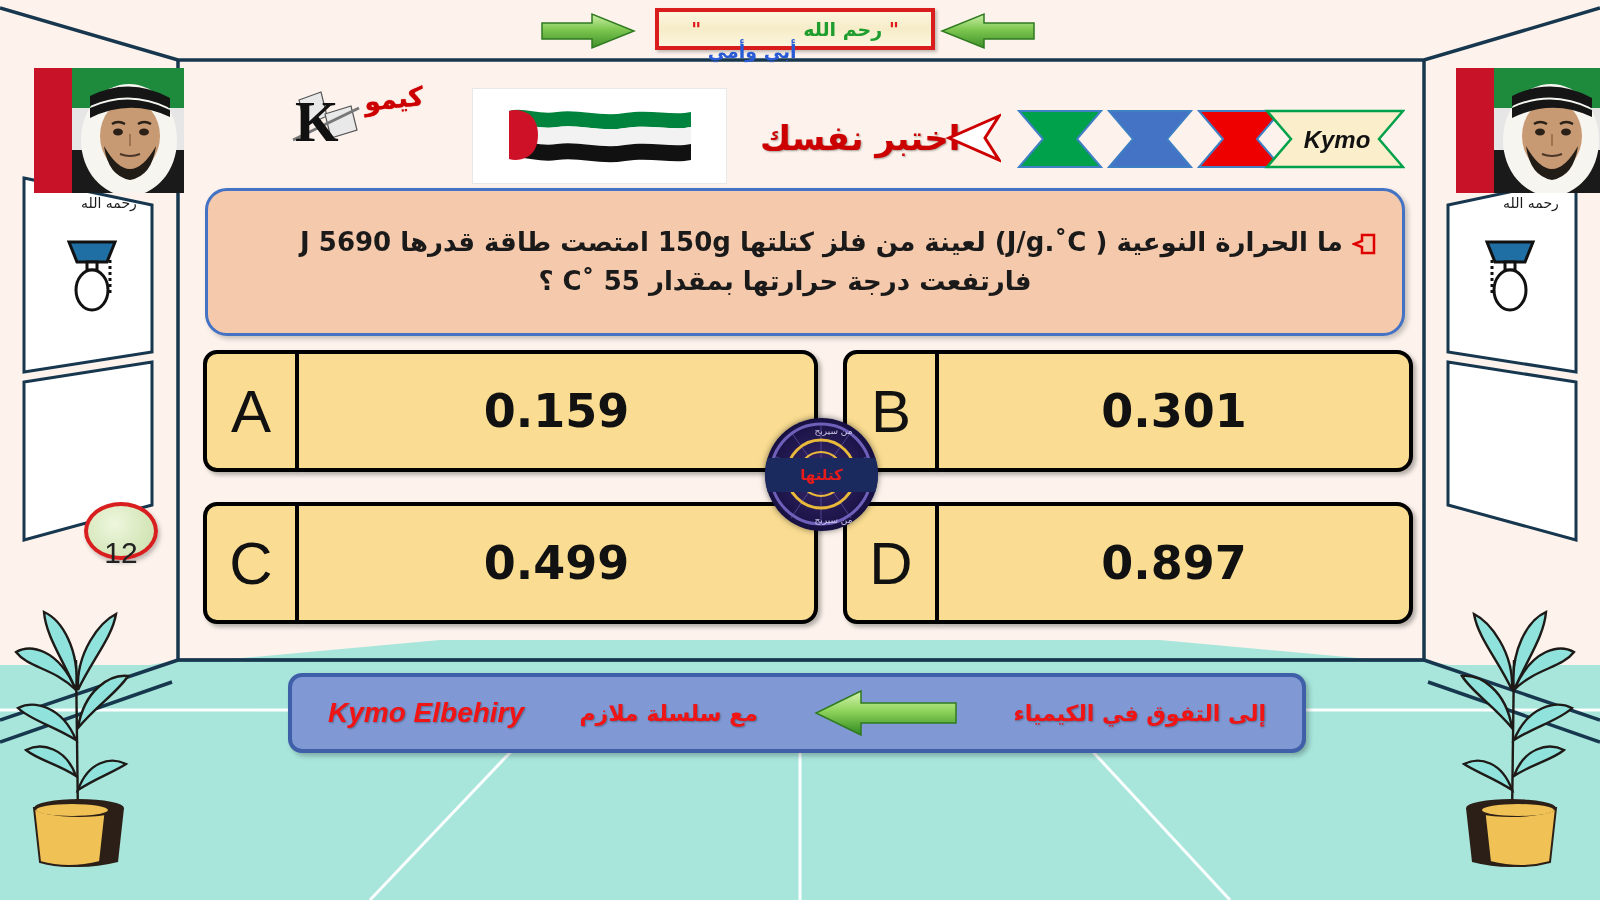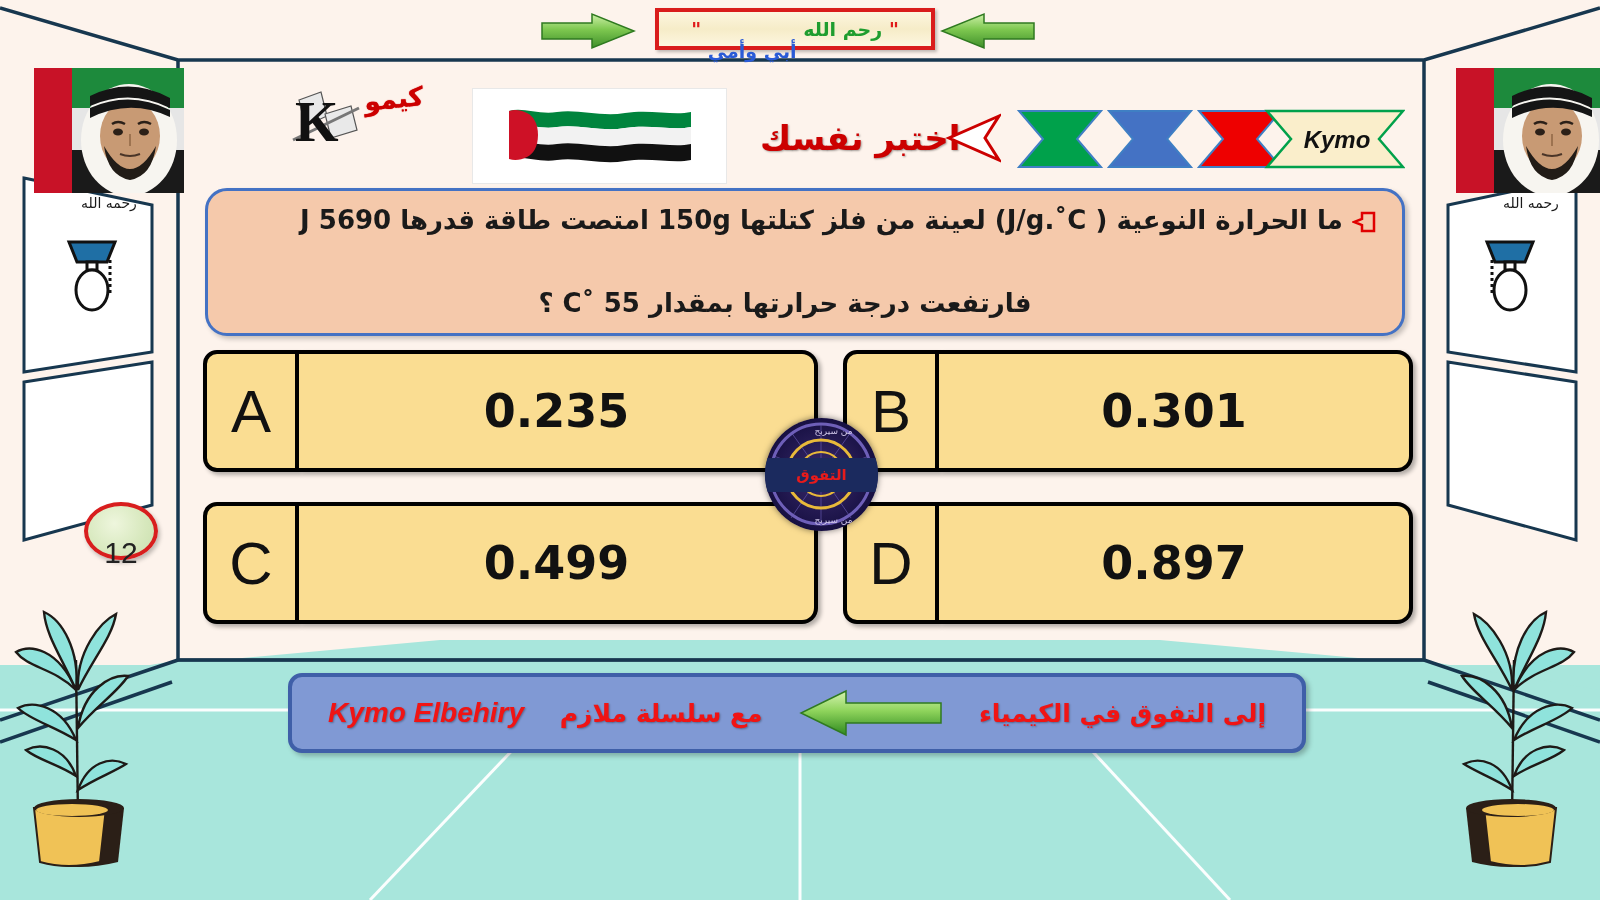--- a/index.html
+++ b/index.html
@@ -67,21 +67,21 @@
   .title-arrow { position:absolute; left:945px; top:112px; width:56px; height:52px; }
 
   .chevrons { position:absolute; left:1005px; top:108px; width:400px; height:62px; }
 
   
   .question-box {
     position:absolute; left:205px; top:188px; width:1200px; height:148px;
     background:#f5c9ab; border:3px solid #4472c4; border-radius:22px;
     box-shadow:3px 3px 5px rgba(0,0,0,.22);
     direction:rtl;
-    display:flex; flex-direction:column; align-items:center; justify-content:space-between;
+    display:flex; flex-direction:column; align-items:center; justify-content:center;
     padding:10px 26px;
   }
   .q-line {
     font-family:"DejaVu Sans", sans-serif;
     font-size:26px; font-weight:bold; color:#1a1a1a;
     line-height:1.5; text-align:center; width:100%;
   }
   .q-line.l1 { text-align:right; }
   .q-line.l2 { text-align:center; padding-right:40px; }
   .q-arrow { display:inline-block; width:24px; height:22px; vertical-align:middle; }
@@ -143,21 +143,21 @@
 
   
   .bottom-banner {
     position:absolute; left:288px; top:673px; width:1018px; height:80px;
     background:#8099d4; border:4px solid #3f5fa8; border-radius:14px;
     box-shadow:3px 3px 5px rgba(0,0,0,.25);
     display:flex; align-items:center; justify-content:space-between;
     direction:rtl; padding:0 36px;
   }
   .bb-text {
-    font-family:"DejaVu Sans", sans-serif; font-size:25px; font-weight:bold;
+    font-family:"DejaVu Sans", sans-serif; font-size:22px; font-weight:bold;
     color:#f01414; text-shadow:1px 1px 2px rgba(0,0,0,.3);
   }
   .bb-brand {
     font-family:"Liberation Sans", sans-serif; font-size:28px; font-weight:bold;
     font-style:italic; color:#f01414; direction:ltr;
     text-shadow:1px 1px 2px rgba(0,0,0,.3);
   }
   .bb-arrow { width:145px; height:50px; }
 
   
@@ -310,21 +310,21 @@
       <svg class="q-arrow" viewBox="0 0 24 22">
         <polygon points="22,2 22,20 10,20 10,14 2,11 10,8 10,2" fill="none" stroke="#e00000" stroke-width="2.5"></polygon>
       </svg>
       <span>ما الحرارة النوعية ( J/g.˚C) لعينة من فلز كتلتها  150g  امتصت طاقة قدرها  5690 J</span>
     </div>
     <div class="q-line l2">فارتفعت درجة حرارتها بمقدار  55 ˚C  ؟</div>
   </div>
 
   <div class="answer" id="ans-a">
     <div class="ans-letter">A</div>
-    <div class="ans-value">0.235</div>
+    <div class="ans-value">0.159</div>
   </div>
   <div class="answer" id="ans-b">
     <div class="ans-letter">B</div>
     <div class="ans-value">0.301</div>
   </div>
   <div class="answer" id="ans-c">
     <div class="ans-letter">C</div>
     <div class="ans-value">0.499</div>
   </div>
   <div class="answer" id="ans-d">
@@ -346,21 +346,21 @@
         <line x1="56" y1="56" x2="9" y2="38"></line>
           <line x1="56" y1="56" x2="26" y2="14"></line>
       </g>
       <circle cx="56" cy="56" r="34" fill="none" stroke="#e8b93a" stroke-width="3"></circle>
       <circle cx="56" cy="56" r="22" fill="none" stroke="#e8b93a" stroke-width="2"></circle>
       <circle cx="56" cy="56" r="50" fill="none" stroke="#6e5fb8" stroke-width="3"></circle>
     </svg>
     <div class="badge-top-text">من سيربح</div>
     <div class="badge-bot-text">من سيربح</div>
     <div class="badge-bar">
-      <span>التفوق</span>
+      <span>كتلتها</span>
     </div>
   </div>
 
   <div class="bottom-banner">
     <span class="bb-text">إلى التفوق في الكيمياء</span>
     <svg class="bb-arrow" viewBox="0 0 145 50">
       <defs>
           <linearGradient id="ga3" x1="0" y1="0" x2="0" y2="1">
         <stop offset="0%" stop-color="#d6f3b0"></stop>
             <stop offset="45%" stop-color="#8fd45c"></stop>

